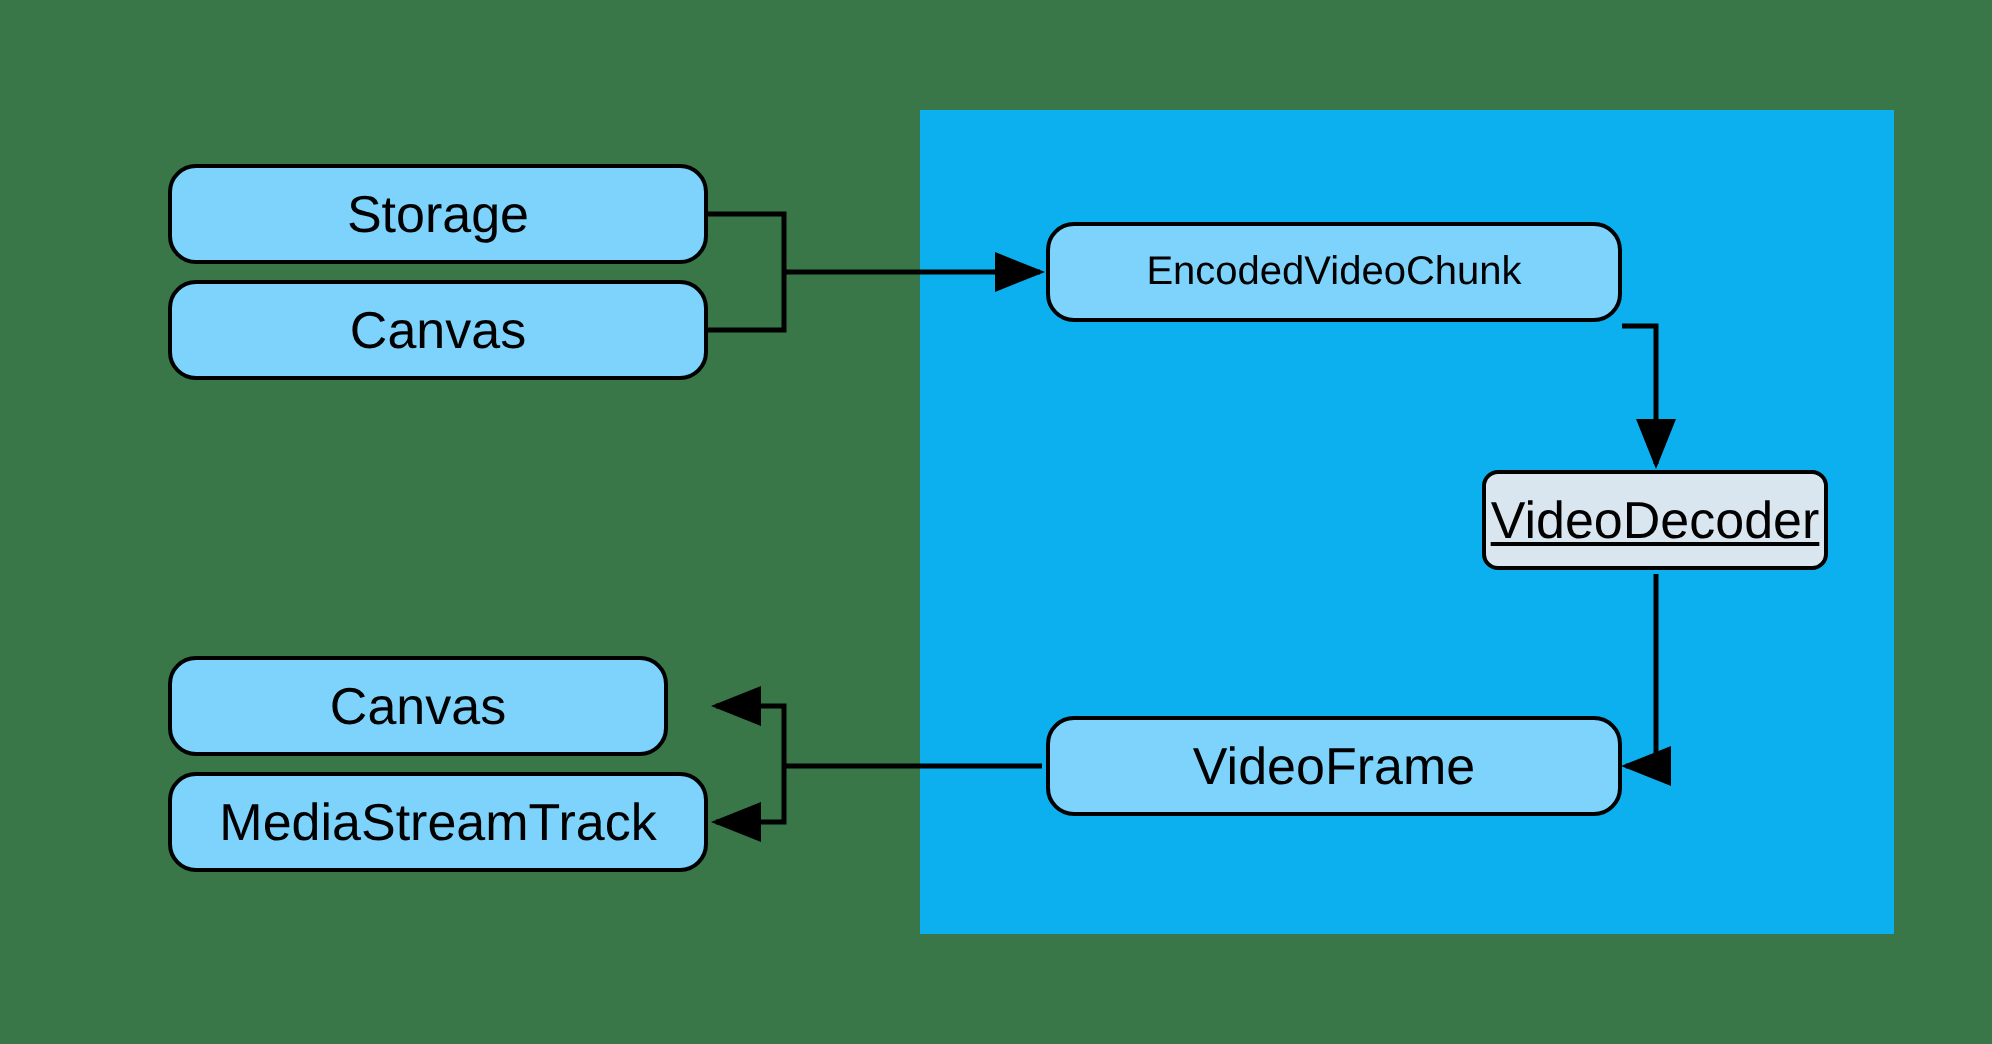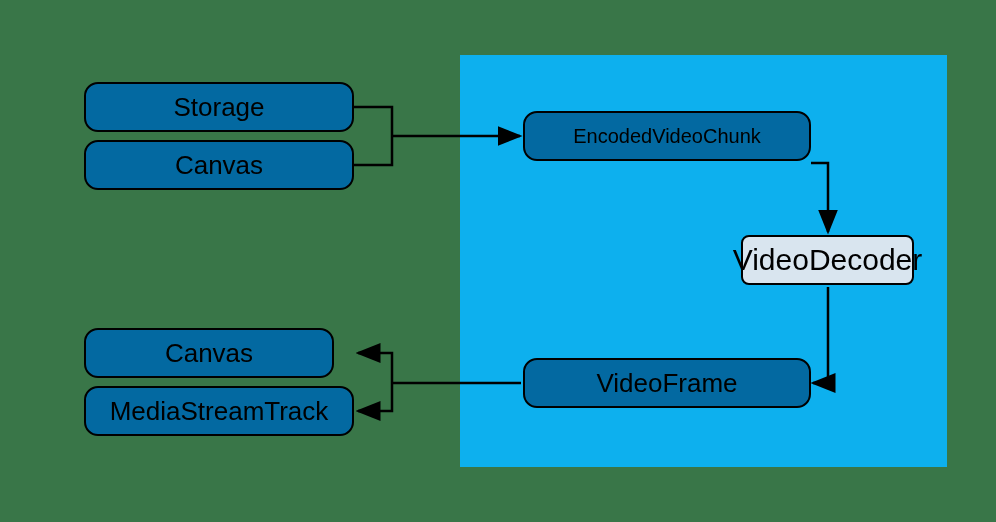--- a/index.html
+++ b/index.html
@@ -13,32 +13,33 @@
     .blue-region {
       position: absolute;
       left: 460px;
       top: 55px;
       width: 487px;
       height: 412px;
       background: #0db0ee;
     }
     .box {
       position: absolute;
-      background: #0369a1;
+      background: #7dd3fc;
       border: 2px solid #000;
       border-radius: 14px;
       display: flex;
       align-items: center;
       justify-content: center;
       font-size: 26px;
     }
     .box.decoder {
       background: #d9e5ef;
       border-radius: 8px;
-      font-size: 30px;
+      font-size: 26px;
+      text-decoration: underline;
     }
     svg.arrows {
       position: absolute;
       left: 0;
       top: 0;
       width: 996px;
       height: 522px;
       pointer-events: none;
     }
   </style>

